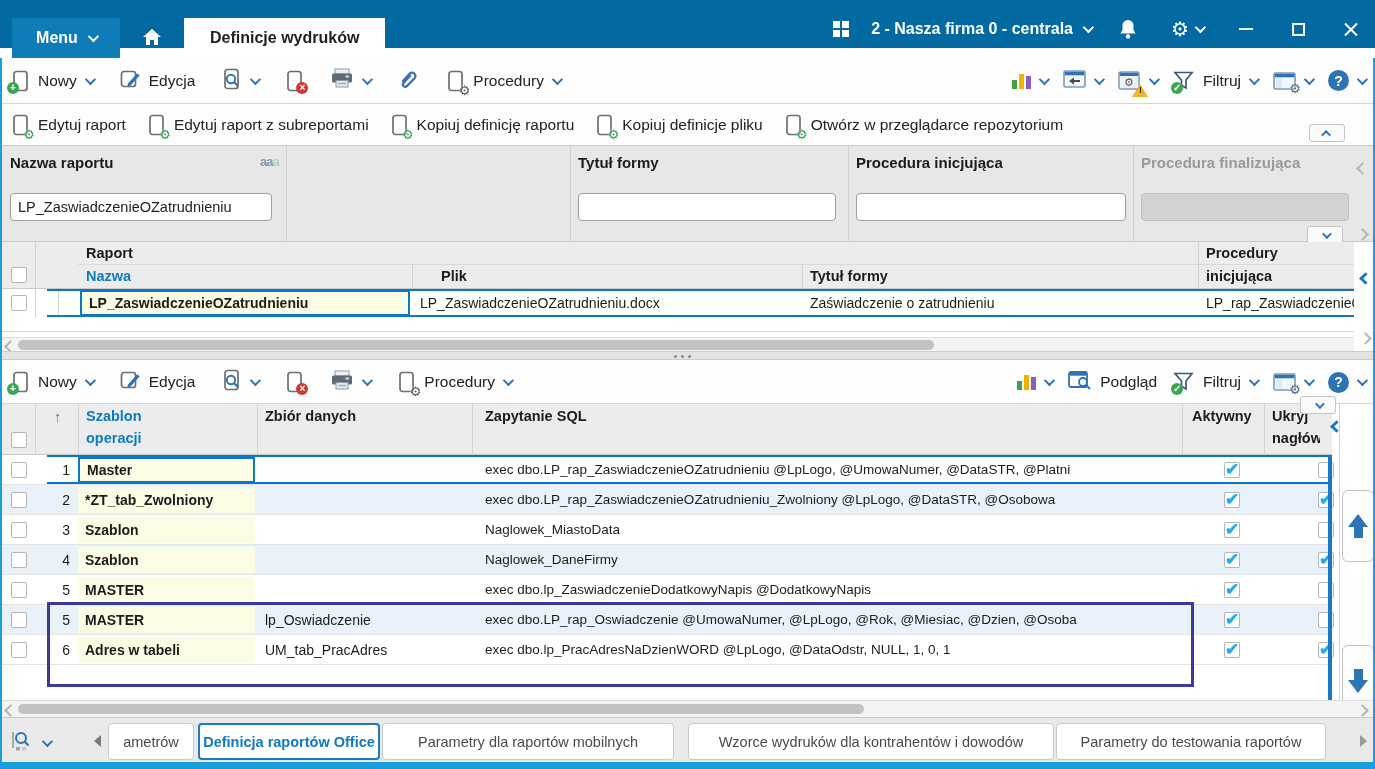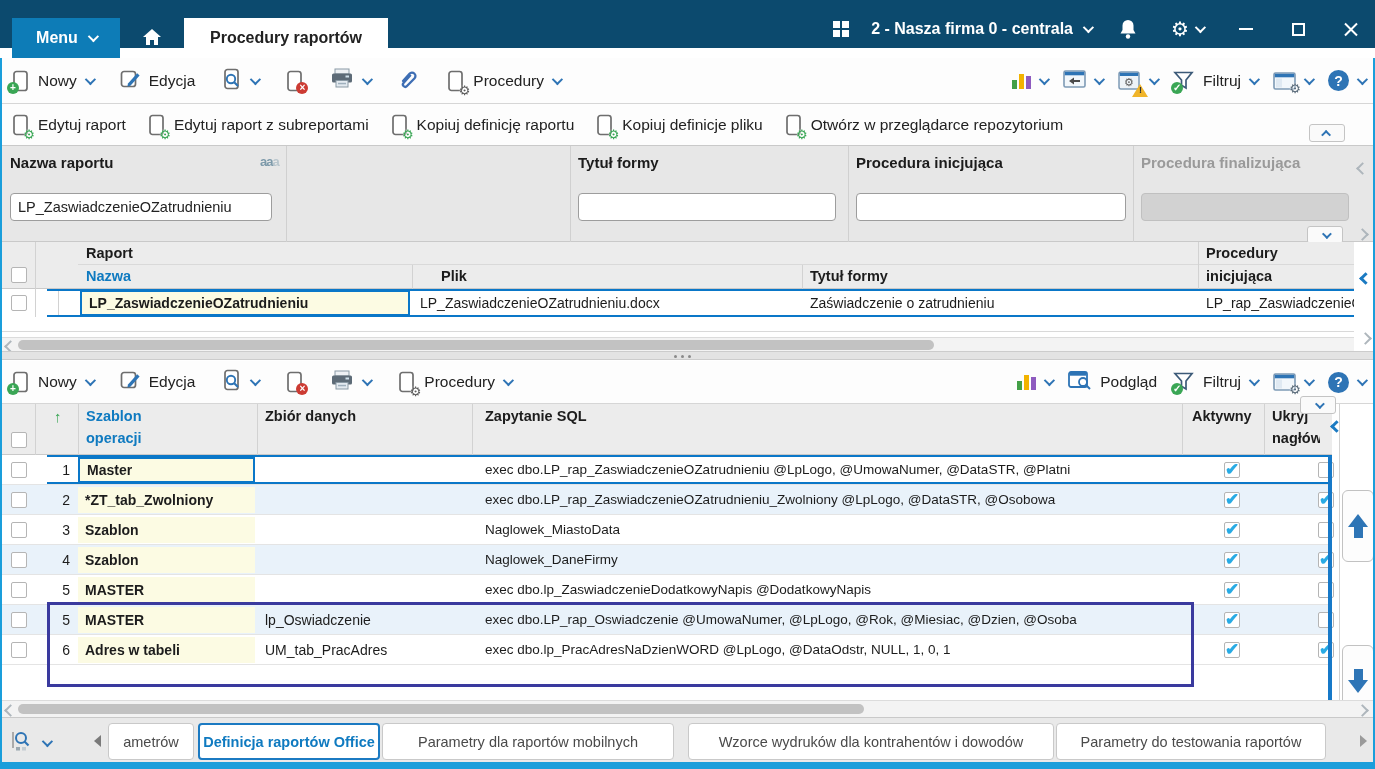--- a/index.html
+++ b/index.html
@@ -3,21 +3,21 @@
 <meta charset="utf-8">
 <style>
   * { margin:0; padding:0; box-sizing:border-box; }
   html,body { background:#555; }
   #app {
     position:relative; width:1375px; height:769px; overflow:hidden;
     font-family:"Liberation Sans", sans-serif; background:#fff; color:#1c1c1c;
   }
   .abs { position:absolute; }
   
-  .titlebar { position:absolute; left:0; top:0; width:1375px; height:48px; background:#0c4a6e; }
+  .titlebar { position:absolute; left:0; top:0; width:1375px; height:48px; background:#0369a1; }
   .menu-btn { position:absolute; left:12px; top:18px; width:108px; height:40px; background:#0d7cb7; border:none;
     color:#fff; font-weight:bold; font-size:16px; display:flex; align-items:center; justify-content:center; gap:10px;
     font-family:inherit; cursor:pointer; }
   .home-btn { position:absolute; left:120px; top:18px; width:64px; height:40px; background:transparent; border:none;
     display:flex; align-items:center; justify-content:center; cursor:pointer; }
   .doc-tab { position:absolute; left:184px; top:18px; height:40px; padding:0 26px; background:#fff;
     display:flex; align-items:center; font-weight:bold; font-size:16px; color:#222; }
   .tb-right { position:absolute; right:10px; top:0; height:58px; display:flex; align-items:center; gap:22px; color:#fff; }
   .grid-ic { display:grid; grid-template-columns:7px 7px; grid-gap:2px; }
   .grid-ic i { width:7px; height:7px; background:#fff; }
@@ -113,21 +113,21 @@
     <button class="menu-btn">
       <span>Menu</span>
       <span class="chev w"></span>
     </button>
     <button class="home-btn">
       <span><svg width="22" height="20">
             <path d="M11 2 L20 10 H17 V18 H13 V13 H9 V18 H5 V10 H2 Z" fill="#fff"></path>
           </svg></span>
     </button>
     <div class="doc-tab">
-      <span>Procedury raportów</span>
+      <span>Definicje wydruków</span>
     </div>
     <div class="tb-right">
       <span class="grid-ic">
           <i></i>
           <i></i>
           <i></i>
           <i></i>
         </span>
       <span class="company">
         <span>2 - Nasza firma 0 - centrala</span>

